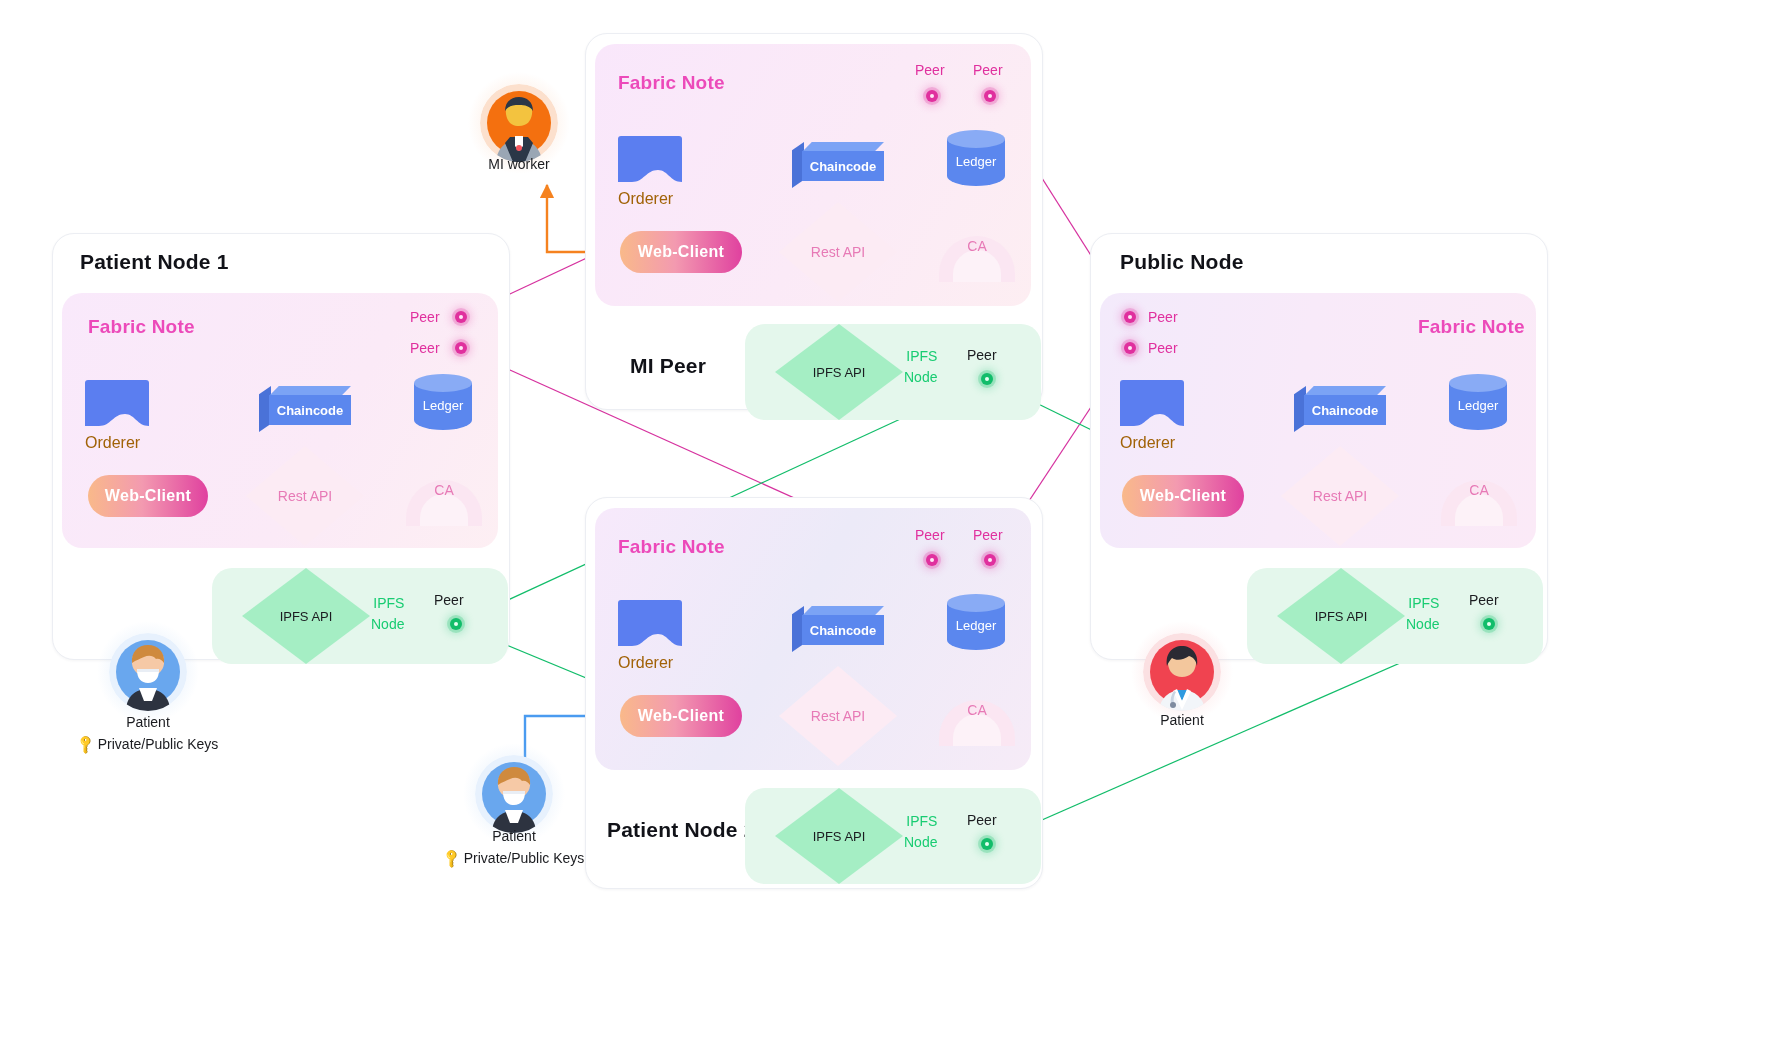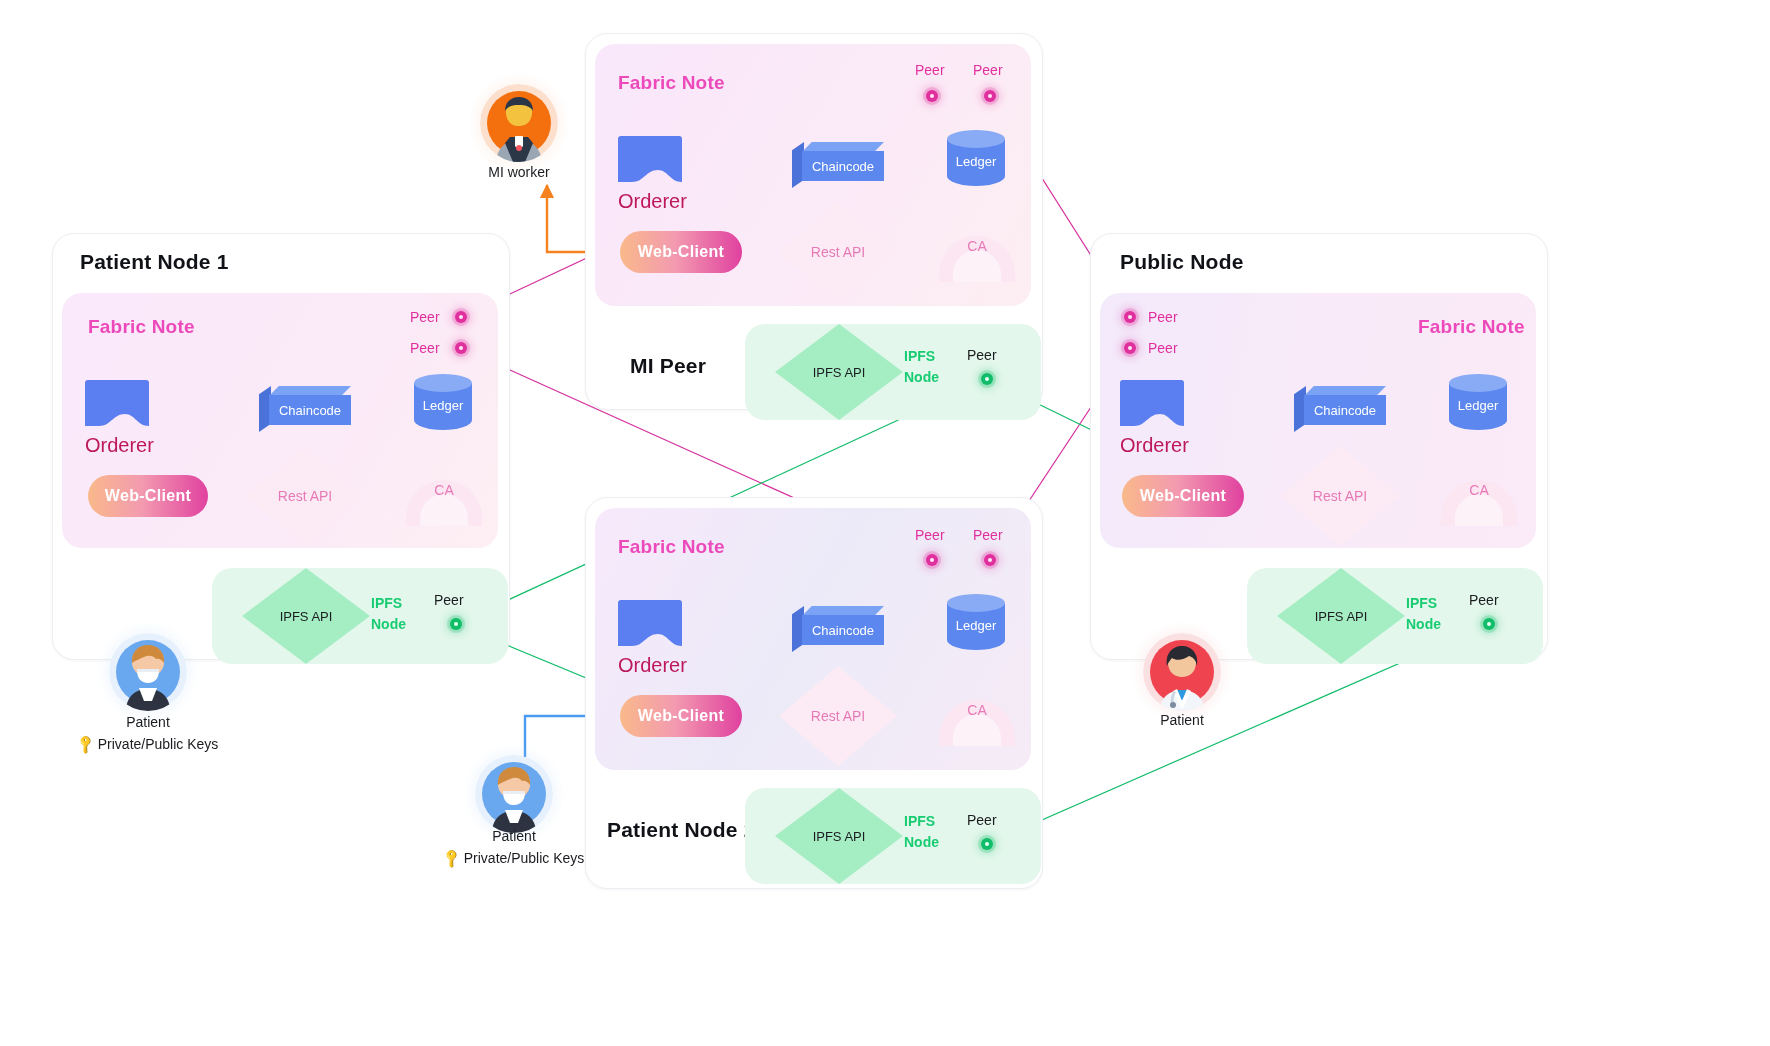--- a/index.html
+++ b/index.html
@@ -21,24 +21,24 @@
 
   
   .ipfs-panel{position:absolute;border-radius:20px;background:#e4f7ec;}
 
   
   .orderer-wrap{position:absolute;}
   .orderer-flag{width:64px;height:46px;background:#5b7ef0;
       border-radius:3px 3px 0 0;
       -webkit-clip-path:path("M0,0 L64,0 L64,46 C52,46 50,34 40,34 C28,34 26,46 14,46 L0,46 Z");
       clip-path:path("M0,0 L64,0 L64,46 C52,46 50,34 40,34 C28,34 26,46 14,46 L0,46 Z");}
-  .orderer-label{margin-top:8px;font-size:20px;color:#be185d;white-space:nowrap;}
-
-  
-  .chaincode{position:absolute;width:72px;height:38px;}
+  .orderer-label{margin-top:8px;font-size:16px;color:#a16207;white-space:nowrap;}
+
+  
+  .chaincode{position:absolute;width:72px;height:38px;font-weight:bold;}
   .cc-top{position:absolute;left:10px;top:0;width:82px;height:10px;background:#7ba3f5;
           -webkit-clip-path:polygon(12% 0,100% 0,88% 100%,0 100%);
           clip-path:polygon(12% 0,100% 0,88% 100%,0 100%);}
   .cc-side{position:absolute;left:0;top:0;width:12px;height:46px;background:#4a72d8;
           -webkit-clip-path:polygon(0 18%,100% 0,100% 82%,0 100%);
           clip-path:polygon(0 18%,100% 0,100% 82%,0 100%);}
   .cc-front{position:absolute;left:10px;top:9px;width:82px;height:30px;background:#5b87ee;}
   .cc-label{position:absolute;left:10px;top:9px;width:82px;height:30px;display:flex;
             align-items:center;justify-content:center;color:#fff;font-size:13px;}
 
@@ -74,22 +74,22 @@
   .ca .txt{position:absolute;left:0;top:16px;width:76px;text-align:center;
       font-size:14px;color:#e77ab6;z-index:2;}
 
   
   .ipfsapi{position:absolute;width:128px;height:96px;}
   .ipfsapi .dia{position:absolute;inset:0;background:#a5eec4;
       -webkit-clip-path:polygon(50% 0,100% 50%,50% 100%,0 50%);
       clip-path:polygon(50% 0,100% 50%,50% 100%,0 50%);}
   .ipfsapi .txt{position:absolute;inset:0;display:flex;align-items:center;
       justify-content:center;font-size:13px;color:#1b1c20;}
-  .ipfs-node-label{position:absolute;font-size:14px;font-weight:700;color:#18cc72;
-      line-height:21px;white-space:nowrap;text-align:left;}
+  .ipfs-node-label{position:absolute;font-size:14px;font-weight:400;color:#18cc72;
+      line-height:21px;white-space:nowrap;text-align:right;}
 
   
   .peer-dot{position:absolute;width:12px;height:12px;border-radius:50%;
       background:#e0309e;box-shadow:0 0 0 3px rgba(224,48,158,.22),0 0 9px 4px rgba(224,48,158,.28);}
   .peer-dot:after{content:"";position:absolute;left:4px;top:4px;width:4px;height:4px;
       border-radius:50%;background:#ffe7f6;}
   .peer-dot.green{background:#12bd6a;
       box-shadow:0 0 0 3px rgba(18,189,106,.22),0 0 9px 4px rgba(18,189,106,.28);}
   .peer-dot.green:after{background:#e4fff1;}
   .peer-label{position:absolute;font-size:14px;color:#e0309e;white-space:nowrap;}
@@ -339,21 +339,21 @@
         <circle cx="39" cy="39" r="32" fill="#f4700f"></circle>
         <path d="M39 14c10 0 14 7 13 16-1 7-5 12-13 12s-12-5-13-12c-1-9 3-16 13-16z" fill="#f3c33f"></path>
         <path d="M25 27c0-9 6-14 14-14s14 5 14 14c-3-5-8-6-14-6s-11 1-14 6z" fill="#2b3747"></path>
         <path d="M16 78c1-14 10-22 23-22s22 8 23 22z" fill="#9aa6b4"></path>
         <path d="M30 53h6l3 7 3-7h6l5 6-8 19H33l-8-19z" fill="#2b3747"></path>
         <path d="M35 52h8v10l-4 5-4-5z" fill="#ffffff"></path>
         <circle cx="39" cy="64" r="3" fill="#f4545d"></circle>
       </svg>
     </div>
   </div>
-  <div class="av-caption" style="left:459px;top:164px;width:120px;">MI worker</div>
+  <div class="av-caption" style="left:459px;top:156px;width:120px;">MI worker</div>
 
   <div class="node-card" style="left:585px;top:497px;width:456px;height:390px;"></div>
   <div class="node-title" style="left:607px;top:818px;">Patient Node 2</div>
 
   <div class="fabric-panel" style="left:595px;top:508px;width:436px;height:262px;background:linear-gradient(120deg,#f7e9fb 0%,#eceaf8 45%,#f6ebf7 100%);"></div>
   <div class="fabric-title" style="left:618px;top:536px;">Fabric Note</div>
 
   <div class="peer-label" style="left:915px;top:527px;">Peer</div>
   <div class="peer-dot" style="left:926px;top:554px;"></div>
   <div class="peer-label" style="left:973px;top:527px;">Peer</div>

